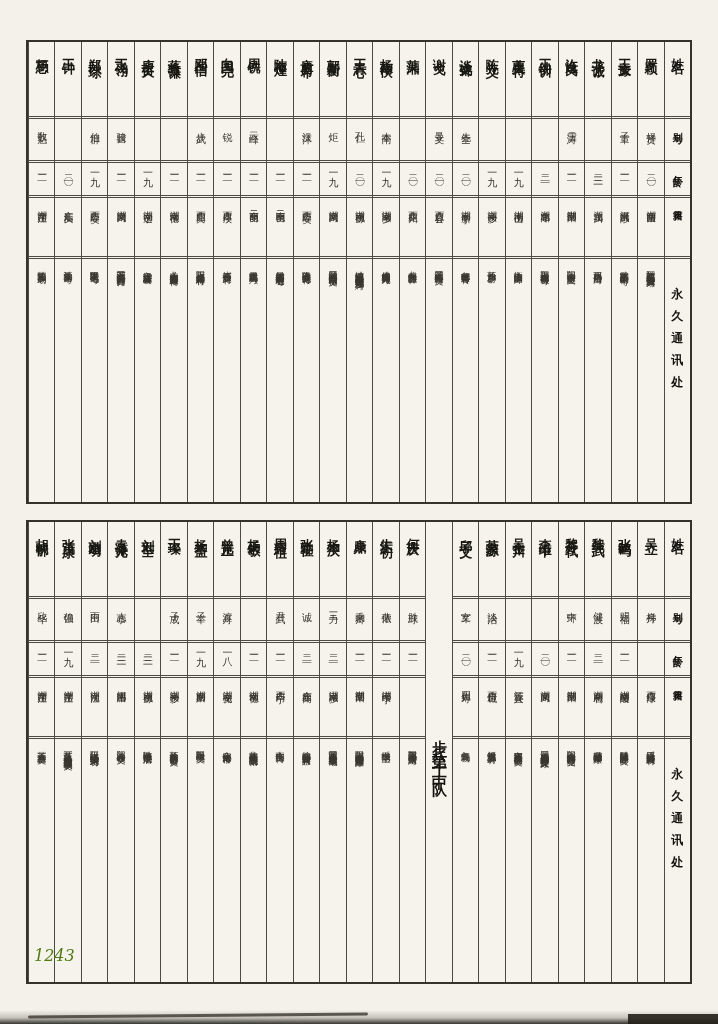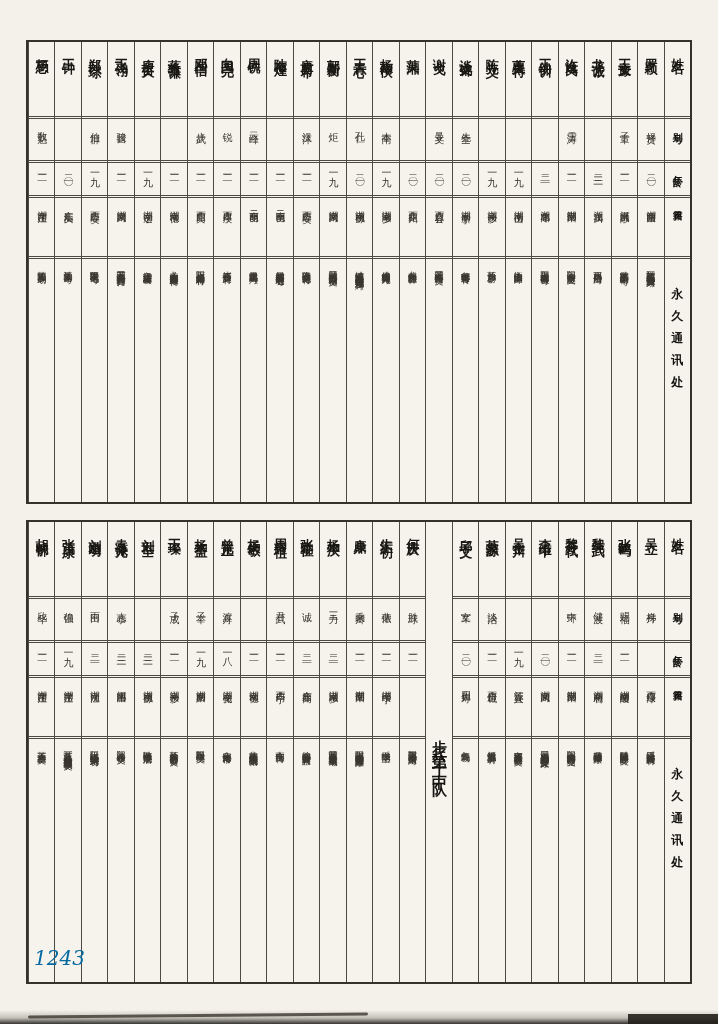--- a/index.html
+++ b/index.html
@@ -24,21 +24,21 @@
   .c-native .vt{font-size:9.5px;letter-spacing:1px;color:#34312a;}
   .c-addr .vt{font-size:9px;letter-spacing:0.5px;line-height:12px;color:#3a372f;}
   .header-col .vt{font-weight:700;color:#14130f;}
   .header-col .c-name .vt{font-size:13px;}
   .header-col .c-addr{padding-top:18px;}
   .header-col .c-addr .vt{font-size:12px;letter-spacing:22px;line-height:14px;}
   .unit-col{justify-content:center;}
   .unit-cell{flex:1 1 auto;display:flex;justify-content:center;align-items:center;}
   .unit-cell .vt{font-size:15px;font-weight:700;letter-spacing:7px;color:#14130f;}
   .page-number{position:absolute;left:34px;top:946px;font-family:"DejaVu Serif",serif;
-               font-style:italic;font-size:20px;color:#0369a1;}
+               font-style:italic;font-size:16px;color:#4d7c0f;}
   .scan-bottom{position:absolute;left:0;right:0;bottom:0;height:14px;
                background:linear-gradient(to bottom,rgba(0,0,0,0) 0%,rgba(60,55,48,0.25) 55%,rgba(22,20,16,0.85) 100%);}
   .scan-streak{position:absolute;left:28px;bottom:7px;width:340px;height:3px;background:#3b372f;
                border-radius:2px;transform:rotate(-0.5deg);opacity:0.8;}
   .scan-corner{position:absolute;right:0;bottom:0;width:90px;height:10px;background:#23201b;opacity:0.9;}
 </style>
 </head>
 <body>
 
 <div class="page">

